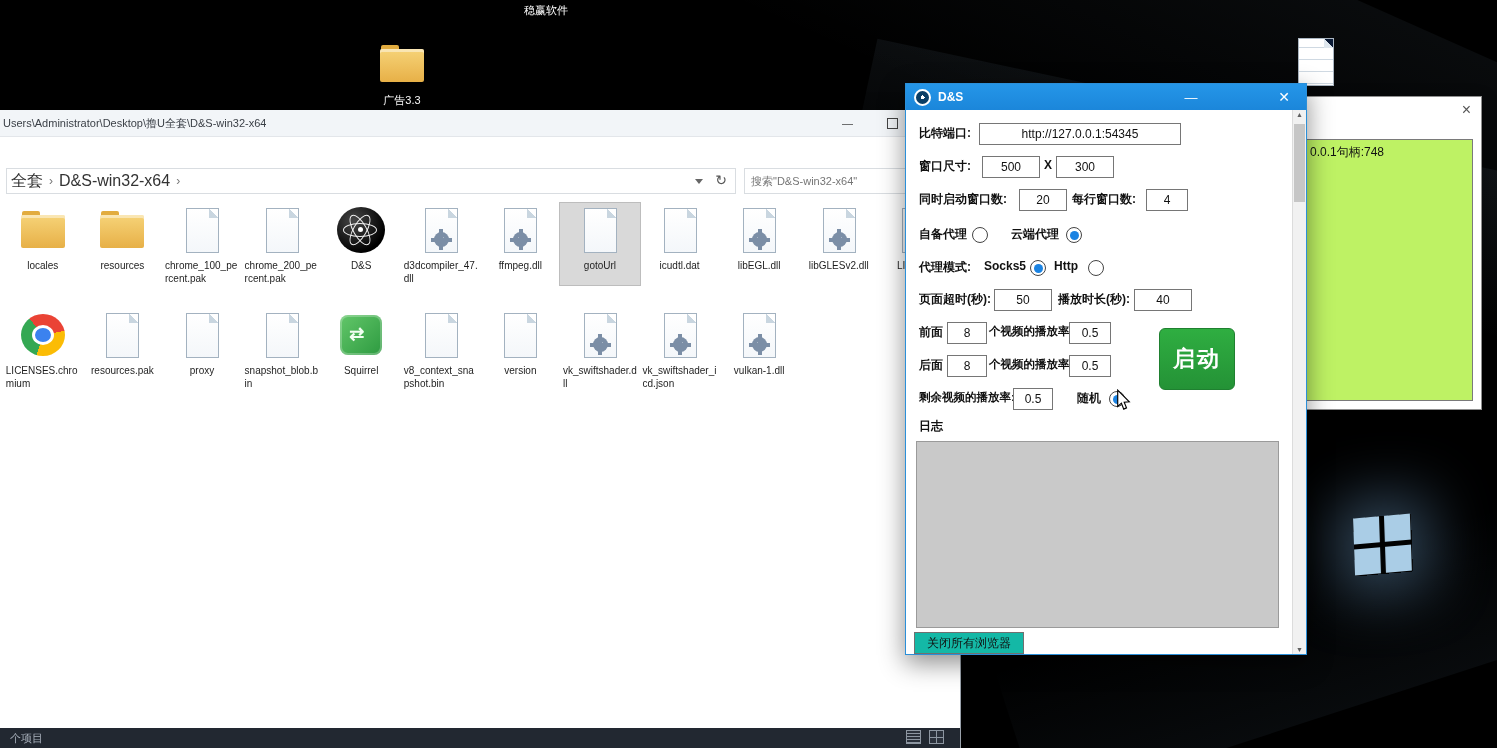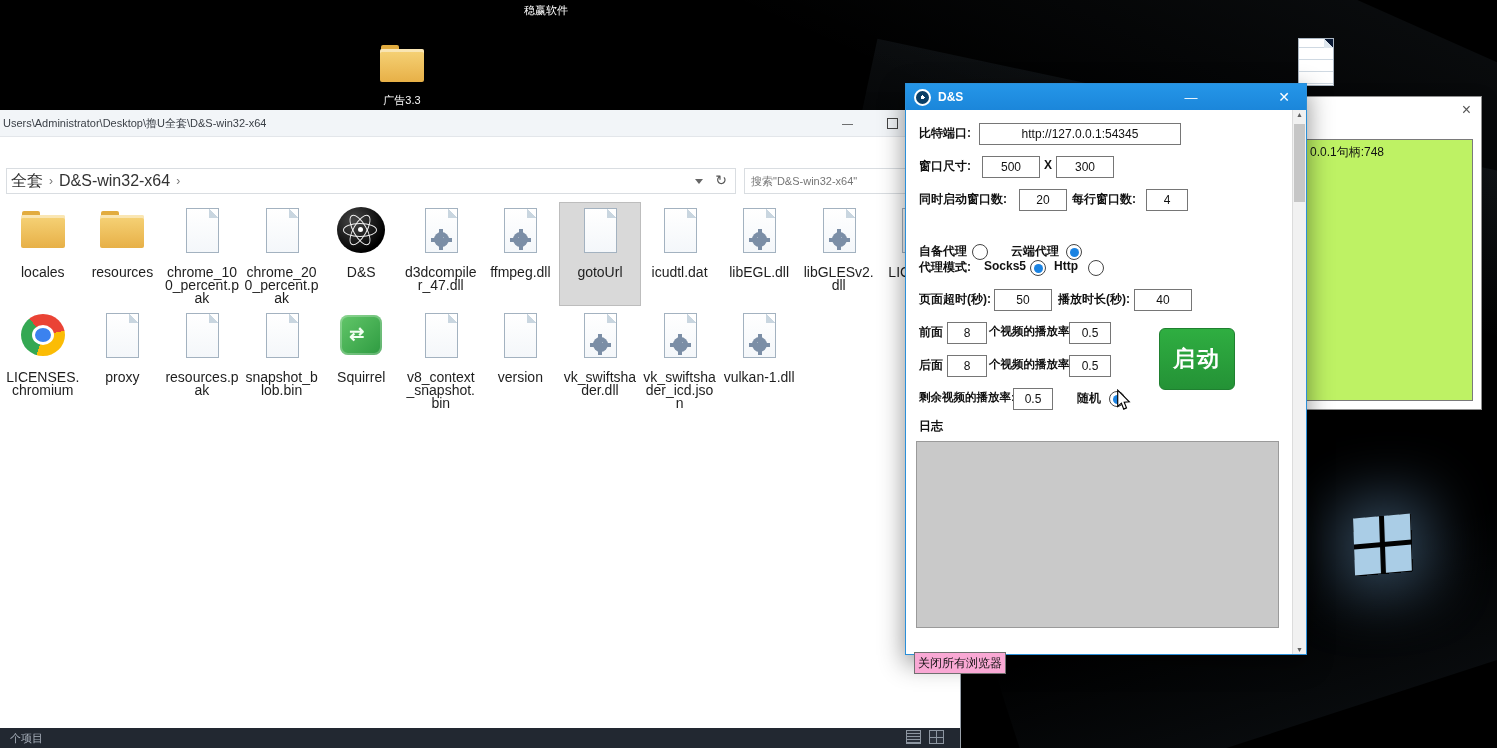--- a/index.html
+++ b/index.html
@@ -41,21 +41,21 @@
   .crumb{font-size:16px;color:#333;margin:0 4px;white-space:nowrap;}
   .crumbsep{font-size:12px;color:#777;margin:0 2px;}
   .dropcaret{position:absolute;right:32px;top:10px;width:0;height:0;border-left:4px solid transparent;border-right:4px solid transparent;border-top:5px solid #666;}
   .refresh{position:absolute;right:8px;top:3px;font-size:14px;color:#555;}
   .searchbox{margin-left:8px;width:194px;height:24px;border:1px solid #d9dde1;display:flex;align-items:center;background:#fff;}
   .searchbox input{border:0;outline:0;width:100%;height:100%;font-size:11px;color:#777;padding:0 6px;font-family:"Liberation Sans",sans-serif;background:transparent;}
   .files-row{position:absolute;left:3px;display:flex;}
   .row1{top:93px;} .row2{top:198px;}
   .fitem{width:79.6px;display:flex;flex-direction:column;align-items:center;padding-top:3px;}
   .fitem[data-selected="true"]{background:#d9d9d9;outline:1px solid #bdbdbd;}
-  .flabel{margin-top:10px;font-size:14px;line-height:13px;color:#1e1e1e;text-align:center;word-break:break-all;max-width:74px;}
+  .flabel{margin-top:3px;font-size:10px;line-height:13px;color:#1e1e1e;text-align:left;word-break:break-all;max-width:74px;}
   .ficon{position:relative;width:48px;height:50px;}
   
   .ficon[data-type="folder"]::after{content:"";position:absolute;top:5px;left:3px;width:18px;height:6px;background:#e2ac3f;border-radius:2px 2px 0 0;}
   .ficon[data-type="folder"]::before{content:"";position:absolute;top:9px;left:2px;width:44px;height:33px;background:linear-gradient(#f6d378,#e7b047);border-radius:2px;box-shadow:inset 0 3px 0 rgba(255,255,255,.45);z-index:1;}
   
   .ficon[data-type="doc"]::before,.ficon[data-type="gear"]::before{content:"";position:absolute;top:2px;left:8px;width:31px;height:43px;background:linear-gradient(#ffffff,#f4f7fa);border:1px solid #a3b2c0;}
   .ficon[data-type="doc"]::after,.ficon[data-type="gear"]::after{content:"";position:absolute;top:3px;left:31px;width:9px;height:9px;background:linear-gradient(225deg,#fff 0 49%,#c9d6e0 50%);}
   .gear{position:absolute;left:17px;bottom:9px;width:15px;height:15px;border-radius:50%;background:radial-gradient(circle,#fff 0 2.5px,#7b8ea6 3px);z-index:2;}
   .gear::before{content:"";position:absolute;left:5.5px;top:-3px;width:4px;height:21px;background:#7b8ea6;}
   .gear::after{content:"";position:absolute;top:5.5px;left:-3px;height:4px;width:21px;background:#7b8ea6;}
@@ -98,21 +98,21 @@
   .dns-scroll .dn{position:absolute;bottom:1px;left:0;right:0;text-align:center;font-size:7px;color:#606060;}
   .dns-scroll .thumb{position:absolute;top:14px;left:1px;right:1px;height:78px;background:#c6c6c6;}
   .drow{position:absolute;left:0;right:0;height:22px;}
   .dlab{position:absolute;font-size:12px;font-weight:bold;color:#111;white-space:nowrap;top:2px;}
   .dlab.sm{font-size:11.5px;}
   .dinput{position:absolute;height:20px;border:1px solid #767676;background:#fff;font-size:12px;text-align:center;font-family:"Liberation Sans",sans-serif;color:#111;padding:0;top:0;}
   .radio{position:absolute;top:3px;width:14px;height:14px;border:1px solid #444;border-radius:50%;background:#fff;}
   .radio.sel::after{content:"";position:absolute;inset:2.5px;border-radius:50%;background:#1b83e2;}
   .startbtn{position:absolute;left:253px;top:218px;width:74px;height:60px;background:linear-gradient(#2fae41,#249236);border:1px solid #1f8030;border-radius:6px;color:#fff;font-size:22px;font-weight:bold;letter-spacing:2px;display:flex;align-items:center;justify-content:center;font-family:"Liberation Sans",sans-serif;}
   .logarea{position:absolute;left:10px;top:331px;width:361px;height:185px;background:#c9c9c9;border:1px solid #9a9a9a;}
-  .closeallbtn{position:absolute;left:8px;top:522px;height:20px;padding:0 3px;background:#f9a8d4;border:1px solid #707070;font-size:12px;color:#111;font-family:"Liberation Sans",sans-serif;display:flex;align-items:center;margin-top:20px;}
+  .closeallbtn{position:absolute;left:8px;top:522px;height:20px;padding:0 12px;background:#14b8a6;border:1px solid #707070;font-size:12px;color:#111;font-family:"Liberation Sans",sans-serif;display:flex;align-items:center;}
   
   .cursor{position:absolute;left:1116px;top:389px;z-index:10;}
 </style>
 </head>
 <body>
 
 <div class="stage">
 
   <div class="beam beam1"></div>
   <div class="beam beam2"></div>
@@ -223,25 +223,25 @@
 
     <div class="files-row row2">
       <div class="fitem">
         <div class="ficon" data-type="chrome">
             <span class="chrome-core"></span>
           </div>
         <div class="flabel">LICENSES.chromium</div>
       </div>
       <div class="fitem">
         <div class="ficon" data-type="doc"></div>
+        <div class="flabel">resources.pak</div>
+      </div>
+      <div class="fitem">
+        <div class="ficon" data-type="doc"></div>
         <div class="flabel">proxy</div>
-      </div>
-      <div class="fitem">
-        <div class="ficon" data-type="doc"></div>
-        <div class="flabel">resources.pak</div>
       </div>
       <div class="fitem">
         <div class="ficon" data-type="doc"></div>
         <div class="flabel">snapshot_blob.bin</div>
       </div>
       <div class="fitem">
         <div class="ficon" data-type="squirrel"></div>
         <div class="flabel">Squirrel</div>
       </div>
       <div class="fitem">
@@ -310,21 +310,21 @@
         <input class="dinput" style="left: 150px; width: 56px;" value="300">
       </div>
 
       <div class="drow" style="top:79px;">
         <span class="dlab" style="left:13px;">同时启动窗口数:</span>
         <input class="dinput" style="left: 113px; width: 46px;" value="20">
         <span class="dlab" style="left:166px;">每行窗口数:</span>
         <input class="dinput" style="left: 240px; width: 40px;" value="4">
       </div>
 
-      <div class="drow" style="top:131px;padding-left:40px;">
+      <div class="drow" style="top:114px;padding-left:40px;">
         <span class="dlab" style="left:13px;">自备代理</span>
         <span class="radio" style="left:66px;"></span>
         <span class="dlab" style="left:105px;">云端代理</span>
         <span class="radio sel" style="left:160px;"></span>
       </div>
 
       <div class="drow" style="top:147px;">
         <span class="dlab" style="left:13px;">代理模式:</span>
         <span class="dlab" style="left:78px;">Socks5</span>
         <span class="radio sel" style="left:124px;"></span>

